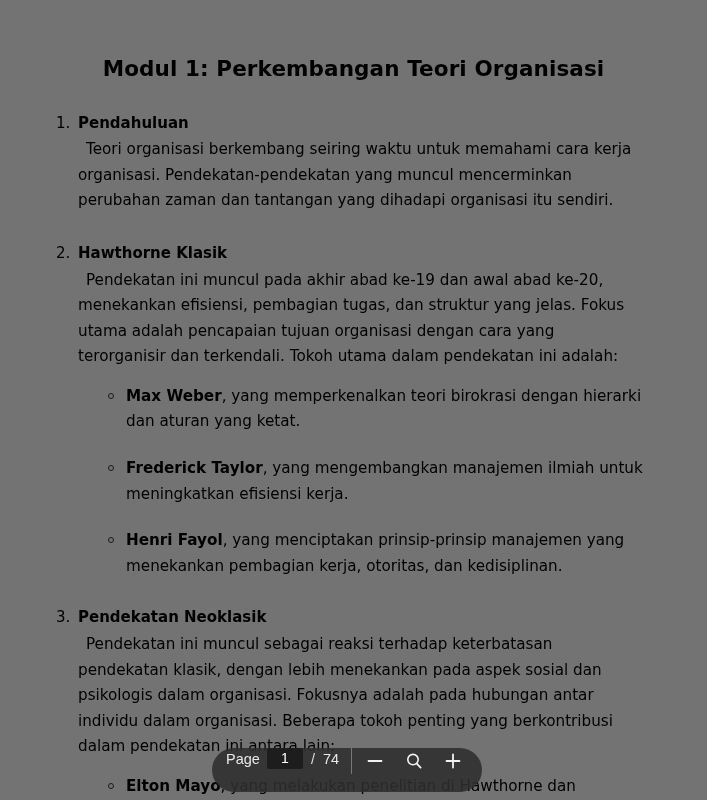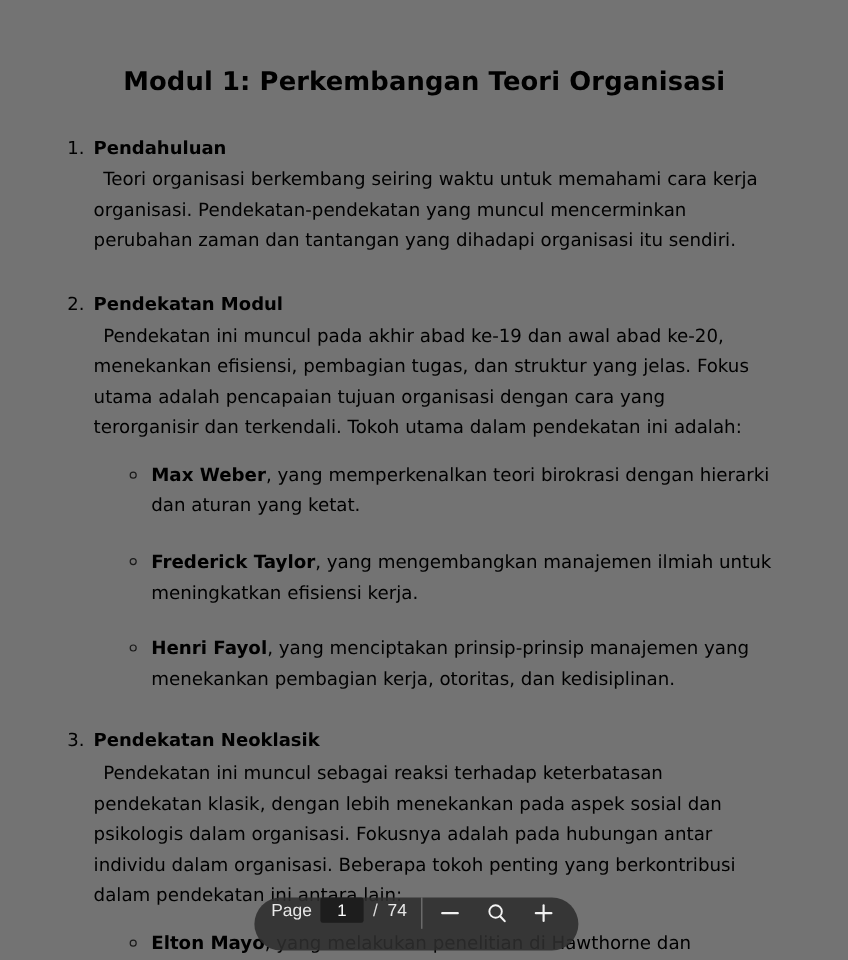--- a/index.html
+++ b/index.html
@@ -192,21 +192,21 @@
     <div class="section-head">
       <span class="section-num">1.</span>
       <span class="section-head-text">Pendahuluan</span>
     </div>
     <p class="section-body">Teori organisasi berkembang seiring waktu untuk memahami cara kerja organisasi. Pendekatan-pendekatan yang muncul mencerminkan perubahan zaman dan tantangan yang dihadapi organisasi itu sendiri.</p>
   </div>
 
   <div class="section section-2">
     <div class="section-head">
       <span class="section-num">2.</span>
-      <span class="section-head-text">Pendekatan Modul</span>
+      <span class="section-head-text">Hawthorne Klasik</span>
     </div>
     <p class="section-body">Pendekatan ini muncul pada akhir abad ke-19 dan awal abad ke-20, menekankan efisiensi, pembagian tugas, dan struktur yang jelas. Fokus utama adalah pencapaian tujuan organisasi dengan cara yang terorganisir dan terkendali. Tokoh utama dalam pendekatan ini adalah:</p>
     <ul class="bullets">
       <li>
         <span class="bullet-marker"></span>
         <span class="bullet-name">Max Weber</span><span>, yang memperkenalkan teori birokrasi dengan hierarki dan aturan yang ketat.</span>
       </li>
       <li>
         <span class="bullet-marker"></span>
         <span class="bullet-name">Frederick Taylor</span><span>, yang mengembangkan manajemen ilmiah untuk meningkatkan efisiensi kerja.</span>

